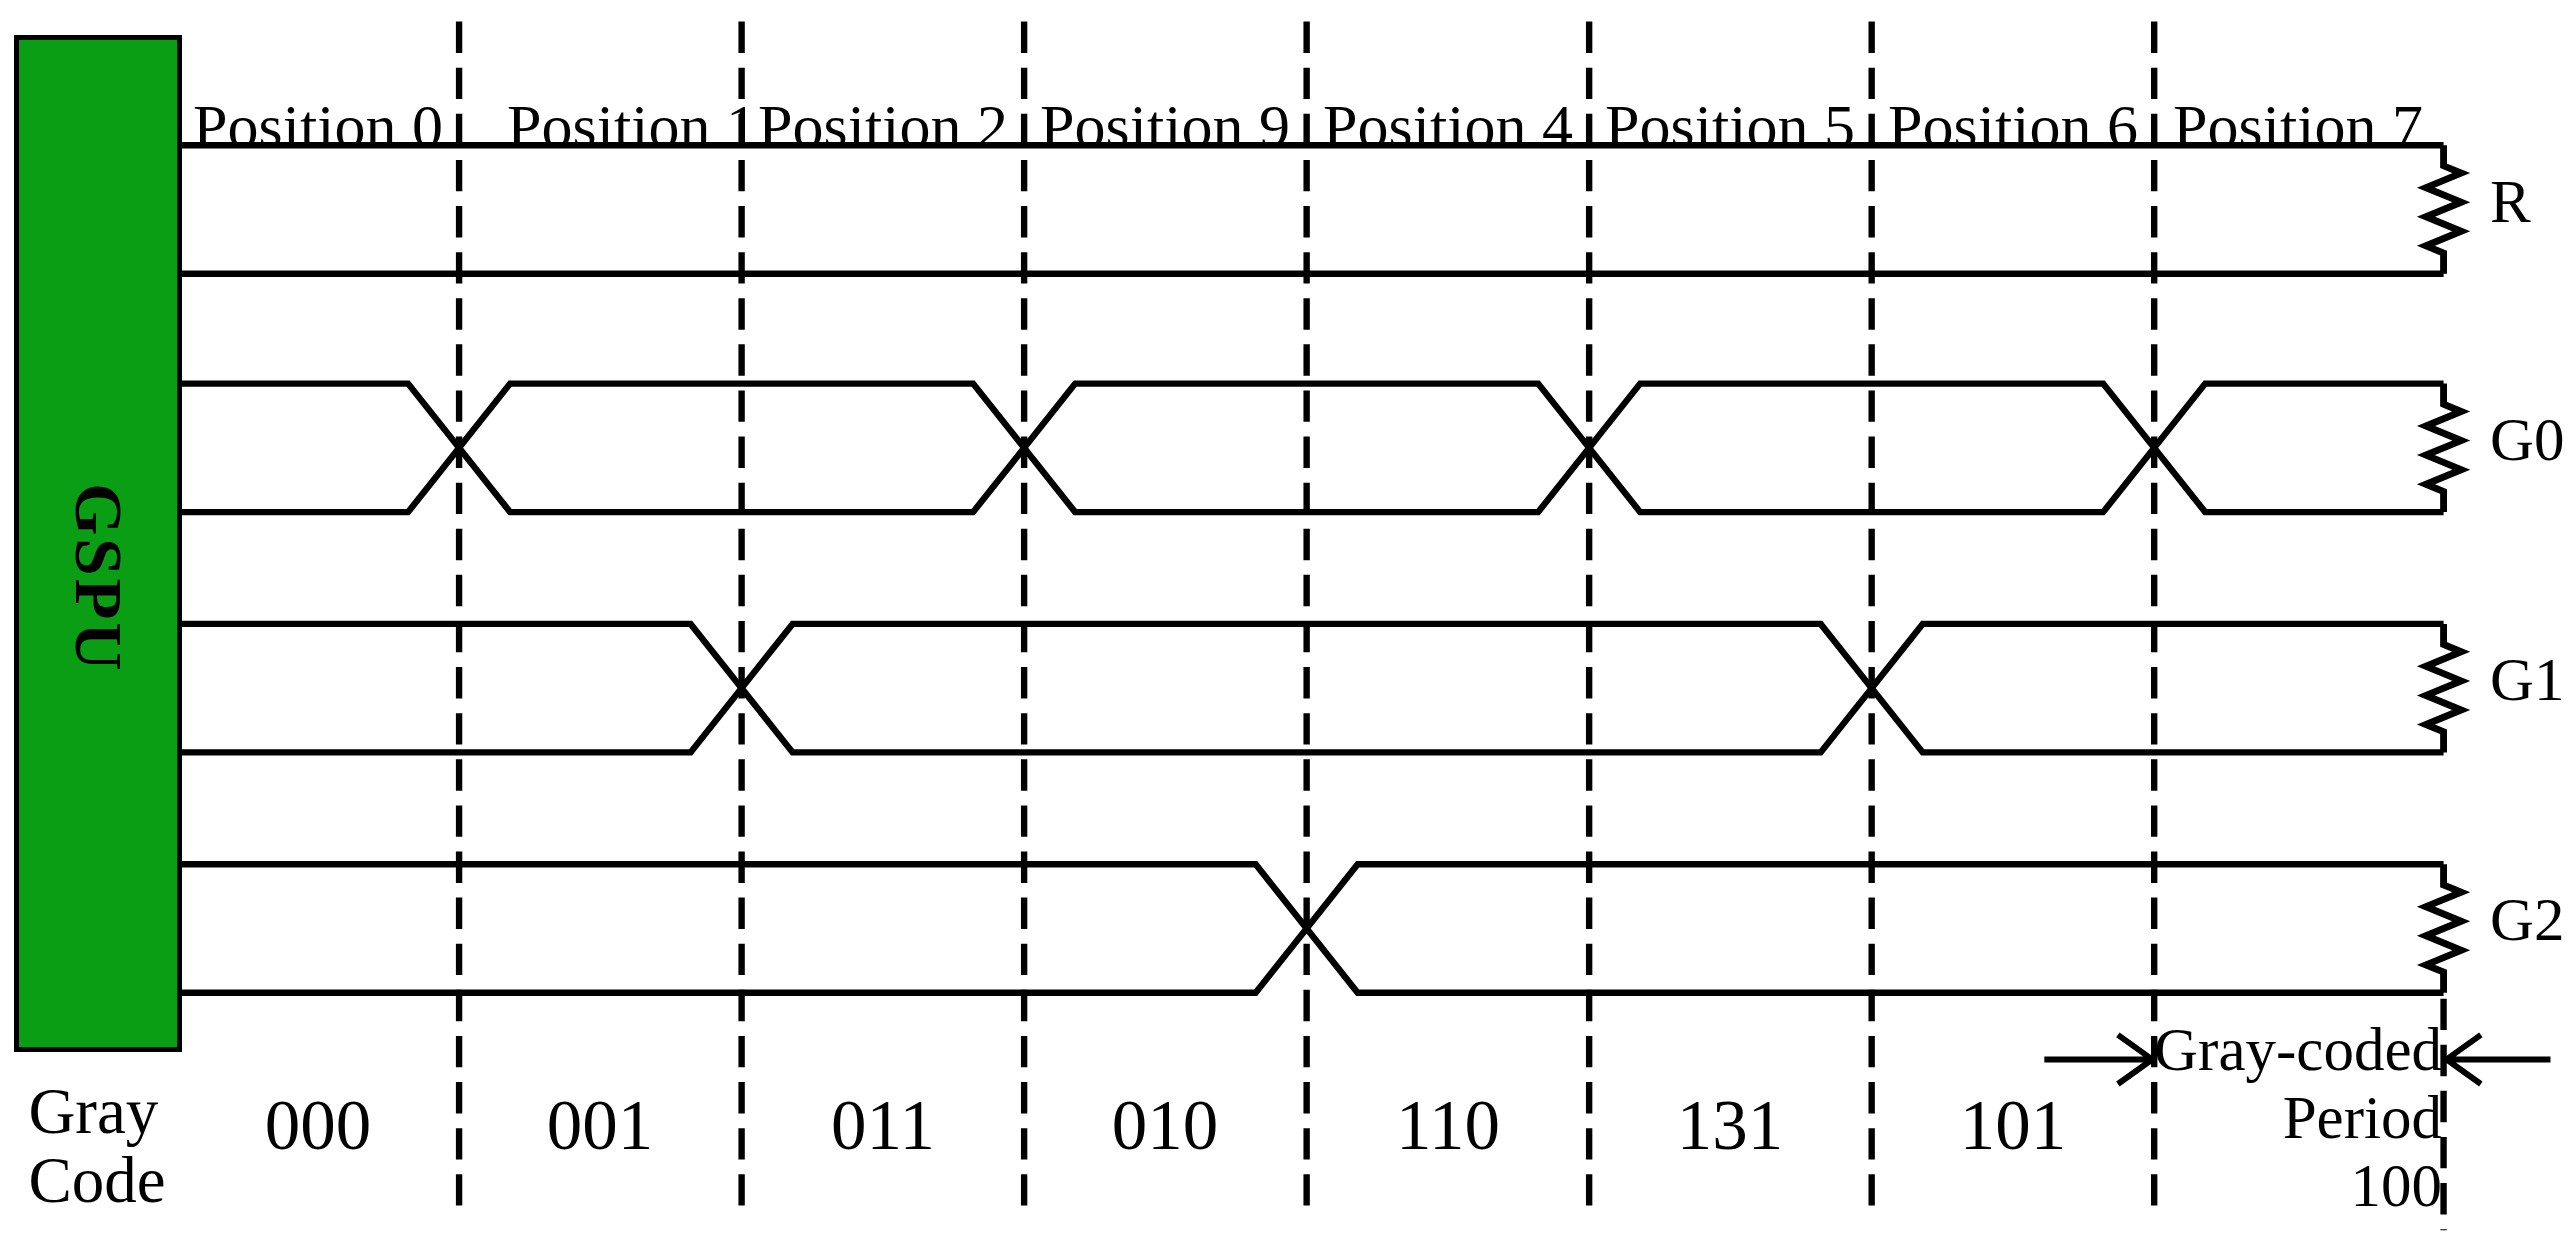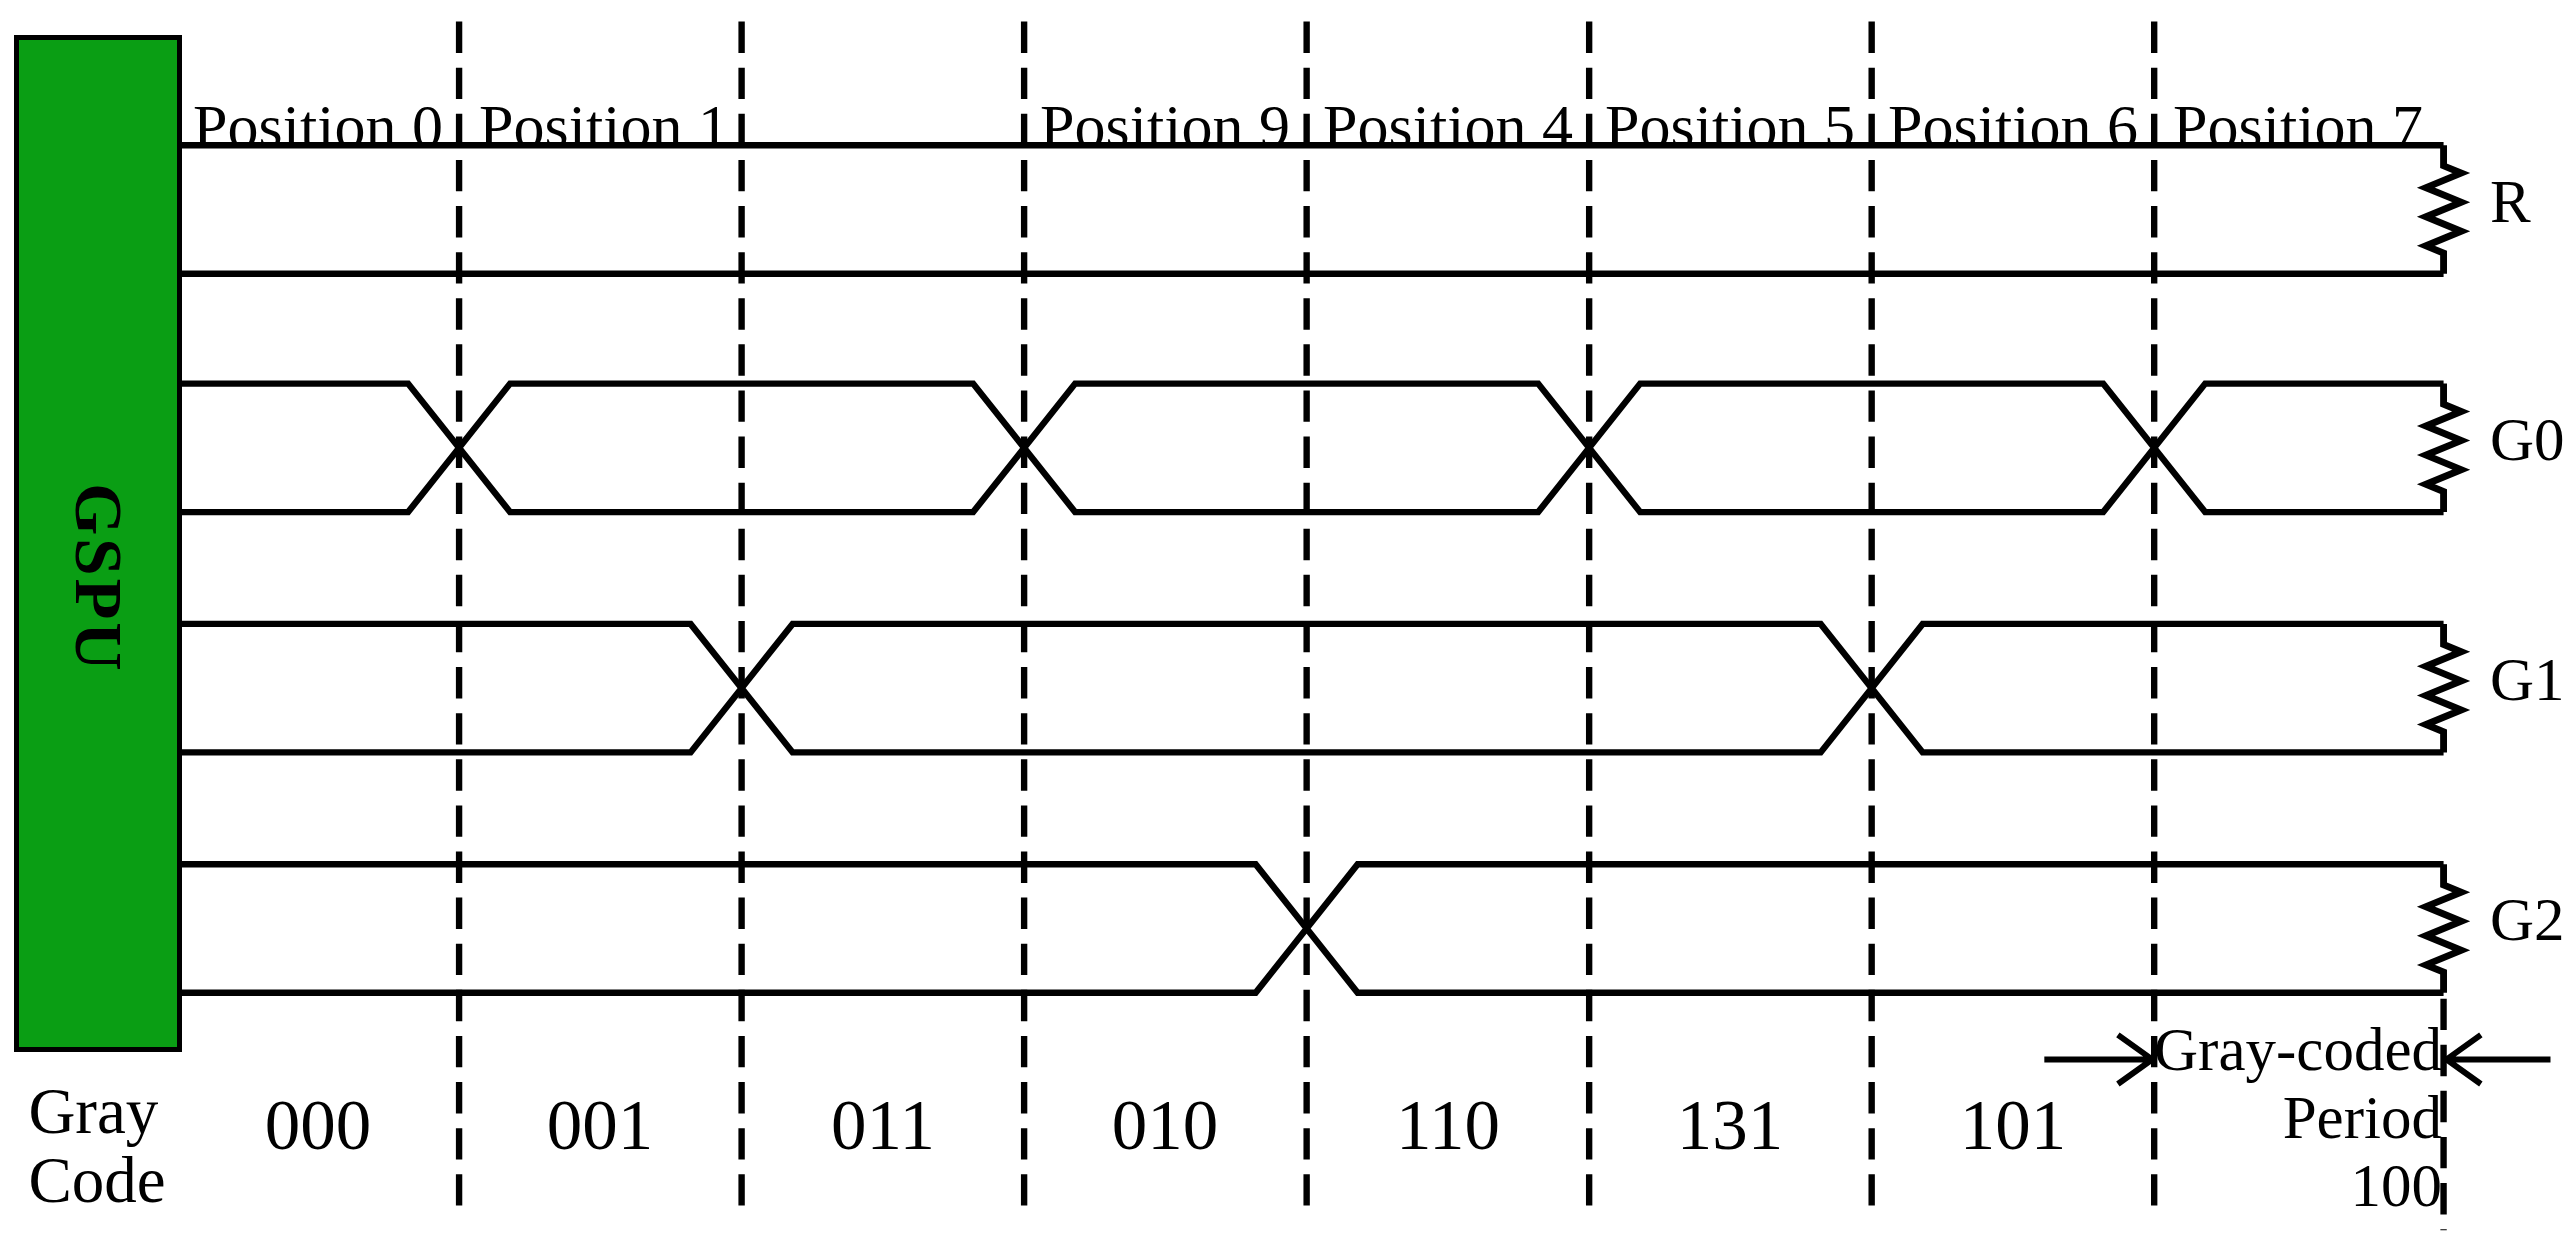--- a/index.html
+++ b/index.html
@@ -102,21 +102,22 @@
       <path d="M 2491 881 L 2491 902 L 2509 909.4166666666666 L 2473 924.25 L 2509 939.0833333333334 L 2473 953.9166666666666 L 2509 968.75 L 2473 983.5833333333334 L 2491 991 L 2491 1012" stroke-width="7" stroke-linejoin="miter" stroke="#000000" fill="none"></path>
       <path d="M 2084 1080 L 2193 1080 M 2159 1055 L 2194 1080 L 2159 1105" stroke-width="6" stroke="#000000" fill="none"></path>
       <path d="M 2600 1080 L 2495 1080 M 2529 1055 L 2494 1080 L 2529 1105" stroke-width="6" stroke="#000000" fill="none"></path>
     </svg>
 
   <div class="gspu-block">
     <span class="gspu-label">GSPU</span>
   </div>
 
   <div class="pos-label" style="left:318px">Position 0</div>
-  <div class="pos-label" style="left:604px">Position 1</div>
+  <div class="pos-label" style="left:632px">Position 1</div>
+  <div class="pos-label" style="left:883px">Position 2</div>
   <div class="pos-label" style="left:1165px">Position 9</div>
   <div class="pos-label" style="left:1448px">Position 4</div>
   <div class="pos-label" style="left:1730px">Position 5</div>
   <div class="pos-label" style="left:2013px">Position 6</div>
   <div class="pos-label" style="left:2298px">Position 7</div>
 
   <div class="code-label" style="left:318px">000</div>
   <div class="code-label" style="left:600px">001</div>
   <div class="code-label" style="left:883px">011</div>
   <div class="code-label" style="left:1165px">010</div>

